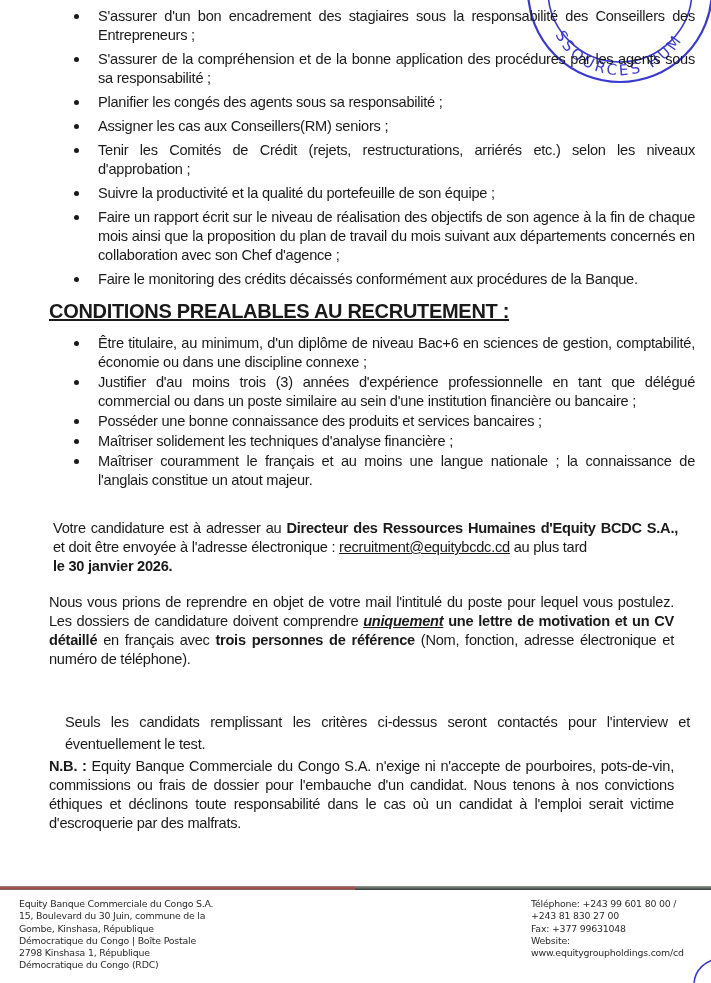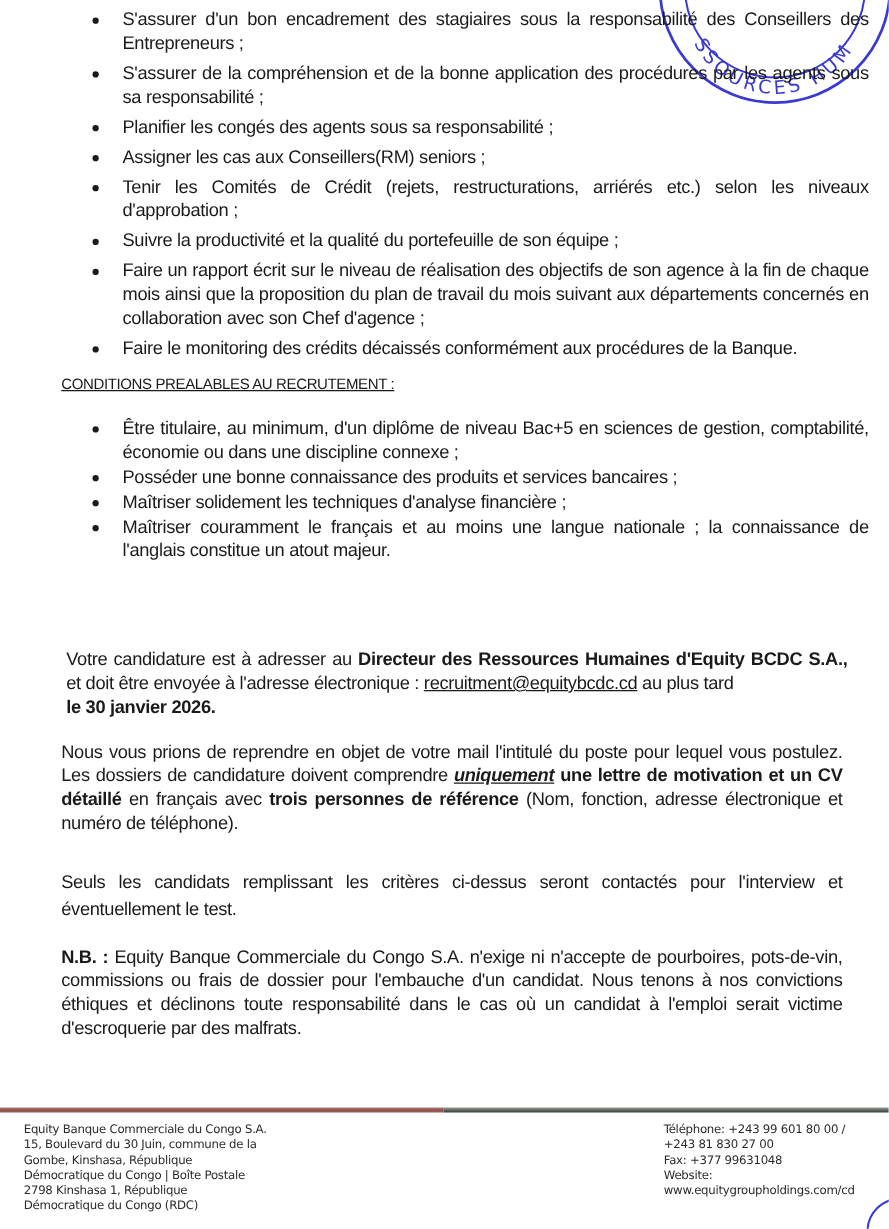--- a/index.html
+++ b/index.html
@@ -9,21 +9,21 @@
     }
     .page { position: absolute; left: 0; top: 0; width: 711px; height: 983px; }
     .body-text { font-family: "Liberation Sans", sans-serif; font-size: 14.6px; line-height: 19px; letter-spacing: -0.25px; }
     ul.bullets { list-style: none; margin: 0; padding: 0; position: absolute; left: 70px; width: 625px; }
     ul.bullets li { position: relative; padding-left: 28px; text-align: justify; }
     ul.bullets li .dot { position: absolute; left: 4px; top: 7px; width: 5px; height: 5px; border-radius: 50%; background: #1a1a1a; }
     #resp-list { top: 7px; }
     #resp-list li { margin-bottom: 5px; }
     #cond-list { top: 334px; }
     #cond-list li { margin-bottom: 1px; }
-    .section-title { position: absolute; left: 49px; top: 300px; font-weight: normal; text-decoration: underline; font-size: 12px; letter-spacing: -0.3px; }
+    .section-title { position: absolute; left: 49px; top: 300px; font-weight: bold; text-decoration: underline; font-size: 20px; letter-spacing: -0.3px; }
     .para { position: absolute; left: 49px; width: 625px; text-align: justify; }
     #p-apply { top: 515px; }
     #p-docs { top: 593px; }
     #p-only { top: 695px; line-height: 22px; }
     #p-nb { top: 757px; }
     .b { font-weight: bold; }
     .u { text-decoration: underline; font-style: italic; }
     .email { text-decoration: underline; }
     .divider { position: absolute; left: 0; top: 886px; width: 711px; height: 4px; }
     .divider .red { position: absolute; left: 0; top: 0; width: 355px; height: 4px; background: linear-gradient(#8a8a8a, #b2453a 50%, #6e6e6e); }
@@ -59,31 +59,32 @@
     <li><span class="dot"></span><span>Assigner les cas aux Conseillers(RM) seniors ;</span></li>
     <li><span class="dot"></span><span>Tenir les Comités de Crédit (rejets, restructurations, arriérés etc.) selon les niveaux d'approbation ;</span></li>
     <li><span class="dot"></span><span>Suivre la productivité et la qualité du portefeuille de son équipe ;</span></li>
     <li><span class="dot"></span><span>Faire un rapport écrit sur le niveau de réalisation des objectifs de son agence à la fin de chaque mois ainsi que la proposition du plan de travail du mois suivant aux départements concernés en collaboration avec son Chef d'agence ;</span></li>
     <li><span class="dot"></span><span>Faire le monitoring des crédits décaissés conformément aux procédures de la Banque.</span></li>
   </ul>
 
   <div class="section-title">CONDITIONS PREALABLES AU RECRUTEMENT :</div>
 
   <ul id="cond-list" class="bullets body-text">
-    <li><span class="dot"></span><span>Être titulaire, au minimum, d'un diplôme de niveau Bac+5 en sciences de gestion, comptabilité, économie ou dans une discipline connexe ;</span></li>
+    <li><span class="dot"></span><span>Être titulaire, au minimum, d'un diplôme de niveau Bac+6 en sciences de gestion, comptabilité, économie ou dans une discipline connexe ;</span></li>
+    <li><span class="dot"></span><span>Justifier d'au moins trois (3) années d'expérience professionnelle en tant que délégué commercial ou dans un poste similaire au sein d'une institution financière ou bancaire ;</span></li>
     <li><span class="dot"></span><span>Posséder une bonne connaissance des produits et services bancaires ;</span></li>
     <li><span class="dot"></span><span>Maîtriser solidement les techniques d'analyse financière ;</span></li>
     <li><span class="dot"></span><span>Maîtriser couramment le français et au moins une langue nationale ; la connaissance de l'anglais constitue un atout majeur.</span></li>
   </ul>
 
   <p id="p-apply" class="para body-text" style="margin:4px"><span>Votre candidature est à adresser au </span><span class="b">Directeur des Ressources Humaines d'Equity BCDC S.A.,</span><span> et doit être envoyée à l'adresse électronique : </span><a class="email" style="color:#1a1a1a">recruitment@equitybcdc.cd</a><span> au plus tard </span><br><span class="b">le 30 janvier 2026.</span></p>
 
   <p id="p-docs" class="para body-text" style="margin:0"><span>Nous vous prions de reprendre en objet de votre mail l'intitulé du poste pour lequel vous postulez. Les dossiers de candidature doivent comprendre </span><span class="b u">uniquement</span><span class="b"> une lettre de motivation et un CV détaillé</span><span> en français avec </span><span class="b">trois personnes de référence</span><span> (Nom, fonction, adresse électronique et numéro de téléphone).</span></p>
 
-  <p id="p-only" class="para body-text" style="margin:0">Seuls les candidats remplissant les critères ci-dessus seront contactés pour l'interview et éventuellement le test.</p>
+  <p id="p-only" class="para body-text" style="margin:16px">Seuls les candidats remplissant les critères ci-dessus seront contactés pour l'interview et éventuellement le test.</p>
 
   <p id="p-nb" class="para body-text" style="margin:0"><span class="b">N.B. :</span><span> Equity Banque Commerciale du Congo S.A. n'exige ni n'accepte de pourboires, pots-de-vin, commissions ou frais de dossier pour l'embauche d'un candidat. Nous tenons à nos convictions éthiques et déclinons toute responsabilité dans le cas où un candidat à l'emploi serait victime d'escroquerie par des malfrats.</span></p>
 
   <div class="divider">
     <div class="red"></div>
     <div class="grey"></div>
   </div>
 
   <div id="footer-left" class="footer-col">
     <div>Equity Banque Commerciale du Congo S.A.</div>

